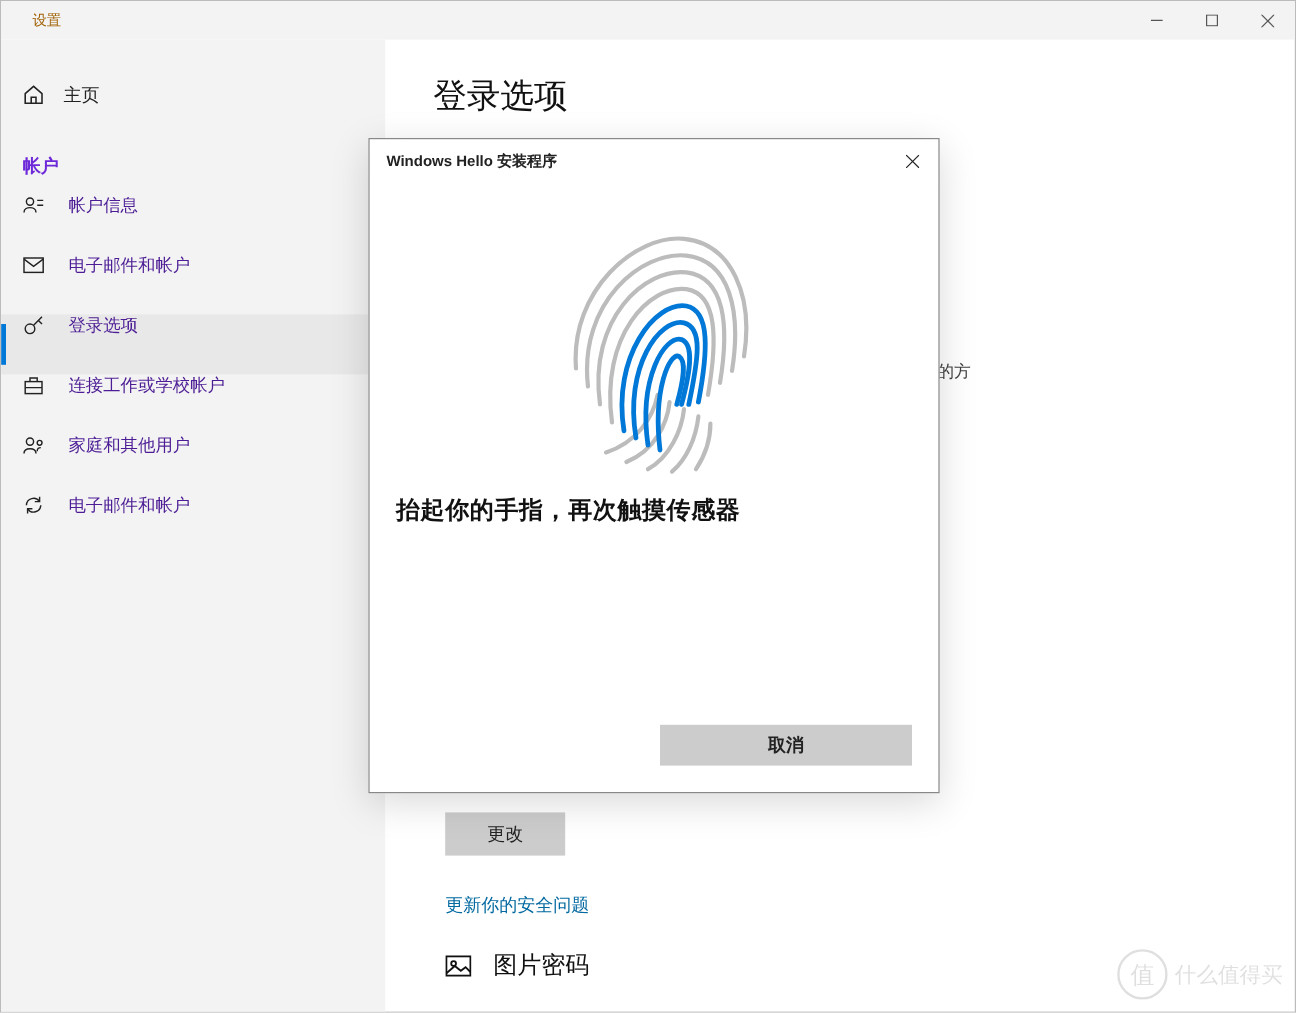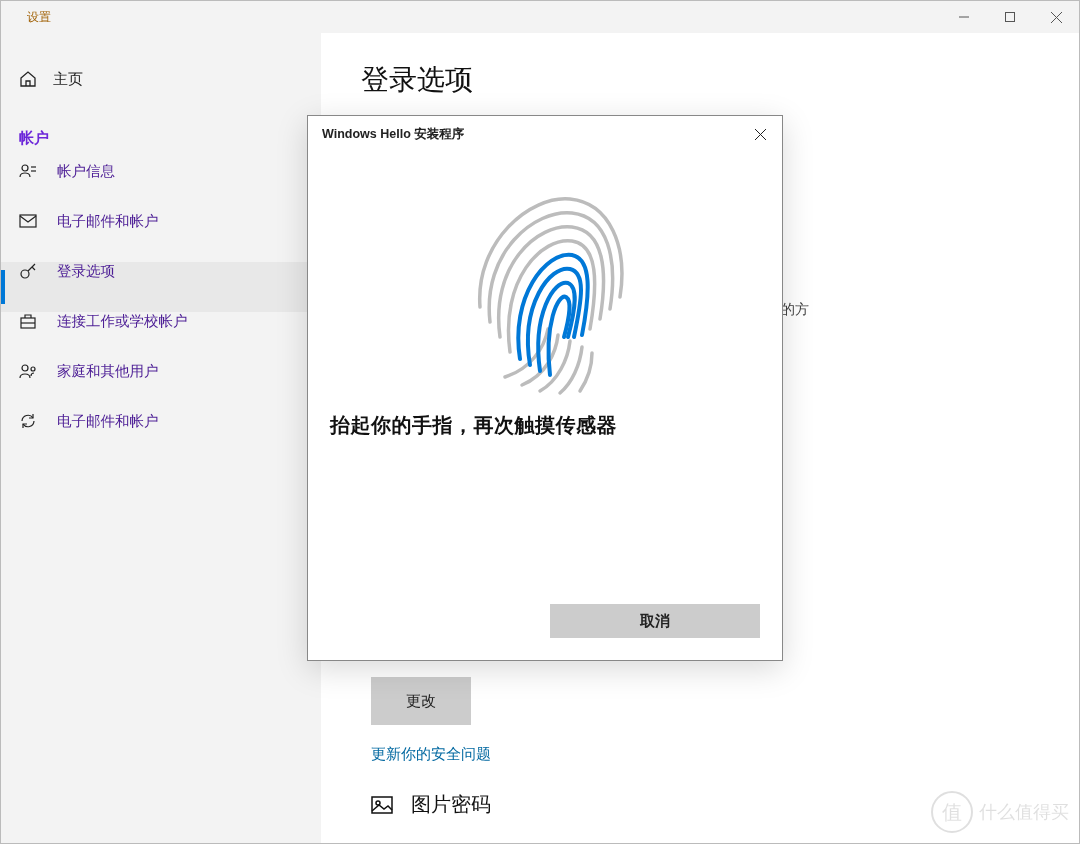--- a/index.html
+++ b/index.html
@@ -18,21 +18,21 @@
   .search-wrap { padding: 14px 14px 0 14px; }
   .search-box { width: 296px; height: 34px; border: 1px solid #666; background: #ededed; display: flex; align-items: center; padding: 0 10px; }
   .search-box input { flex: 1; border: none; background: transparent; outline: none; font-size: 15px; color: #555; }
   .section-title { font-size: 15px; font-weight: 600; padding: 28px 0 14px 18px; color: #6d28d9; }
   .nav-item { height: 50px; display: flex; align-items: flex-start; padding-left: 18px; gap: 20px; font-size: 14.5px; color: #4c1d95; position: relative; }
   .nav-item.active::before { content: ""; position: absolute; left: 0; top: 8px; bottom: 8px; width: 4px; background: #0078d7; }
   .nav-item.active { background: #e8e8e8; }
   .content { flex: 1; padding: 28px 0 0 40px; position: relative; overflow: hidden; }
   .page-title { font-size: 28px; font-weight: 400; color: #111; }
   .peek-text { position: absolute; left: 780px; top: 300px; font-size: 14px; color: #404040; }
-  .change-btn { position: absolute; left: 370px; top: 676px; width: 100px; height: 48px; background: #ccc; display: flex; align-items: center; justify-content: center; font-size: 15px; color: #222; }
+  .change-btn { position: absolute; left: 370px; top: 676px; width: 100px; height: 36px; background: #ccc; display: flex; align-items: center; justify-content: center; font-size: 15px; color: #222; }
   .link-blue { position: absolute; left: 370px; top: 744px; font-size: 15px; color: #0369a1; }
   .section-pic { position: absolute; left: 370px; top: 790px; display: flex; align-items: center; gap: 18px; font-size: 20px; color: #111; }
   .cut-label { position: absolute; left: 370px; top: 646px; font-size: 15px; color: #222; }
   
   .dialog { position: absolute; left: 306px; top: 114px; width: 476px; height: 546px; background: #fff; border: 1px solid #888; box-shadow: 0 8px 30px rgba(0,0,0,0.15); display: flex; flex-direction: column; font-weight: bold; }
   .dlg-head { height: 36px; display: flex; align-items: center; padding: 0 4px 0 14px; }
   .dlg-title { font-size: 12.5px; color: #222; flex: 1; }
   .dlg-close { width: 36px; height: 30px; display: flex; align-items: center; justify-content: center; }
   .dlg-body { flex: 1; display: flex; flex-direction: column; align-items: center; }
   .fp-wrap { width: 200px; height: 240px; margin-top: 20px; display: flex; align-items: center; justify-content: center; }

